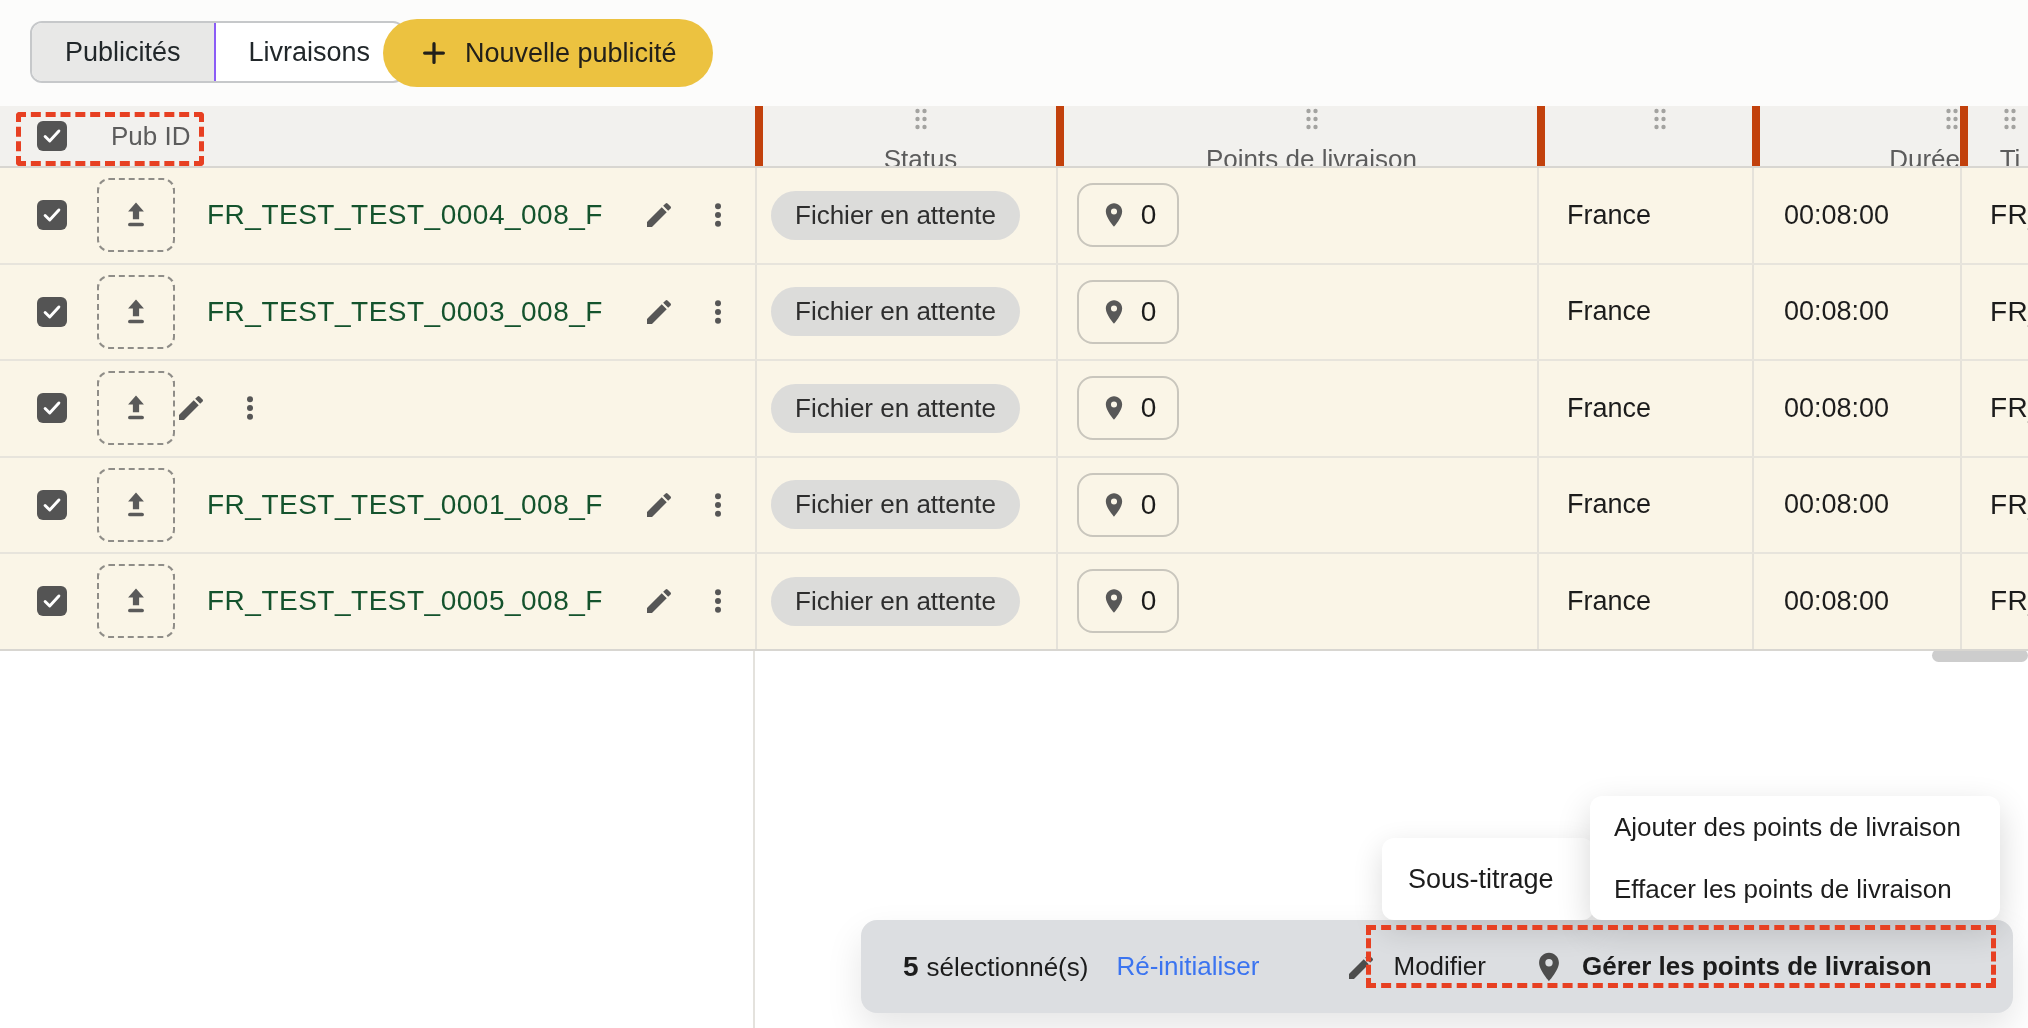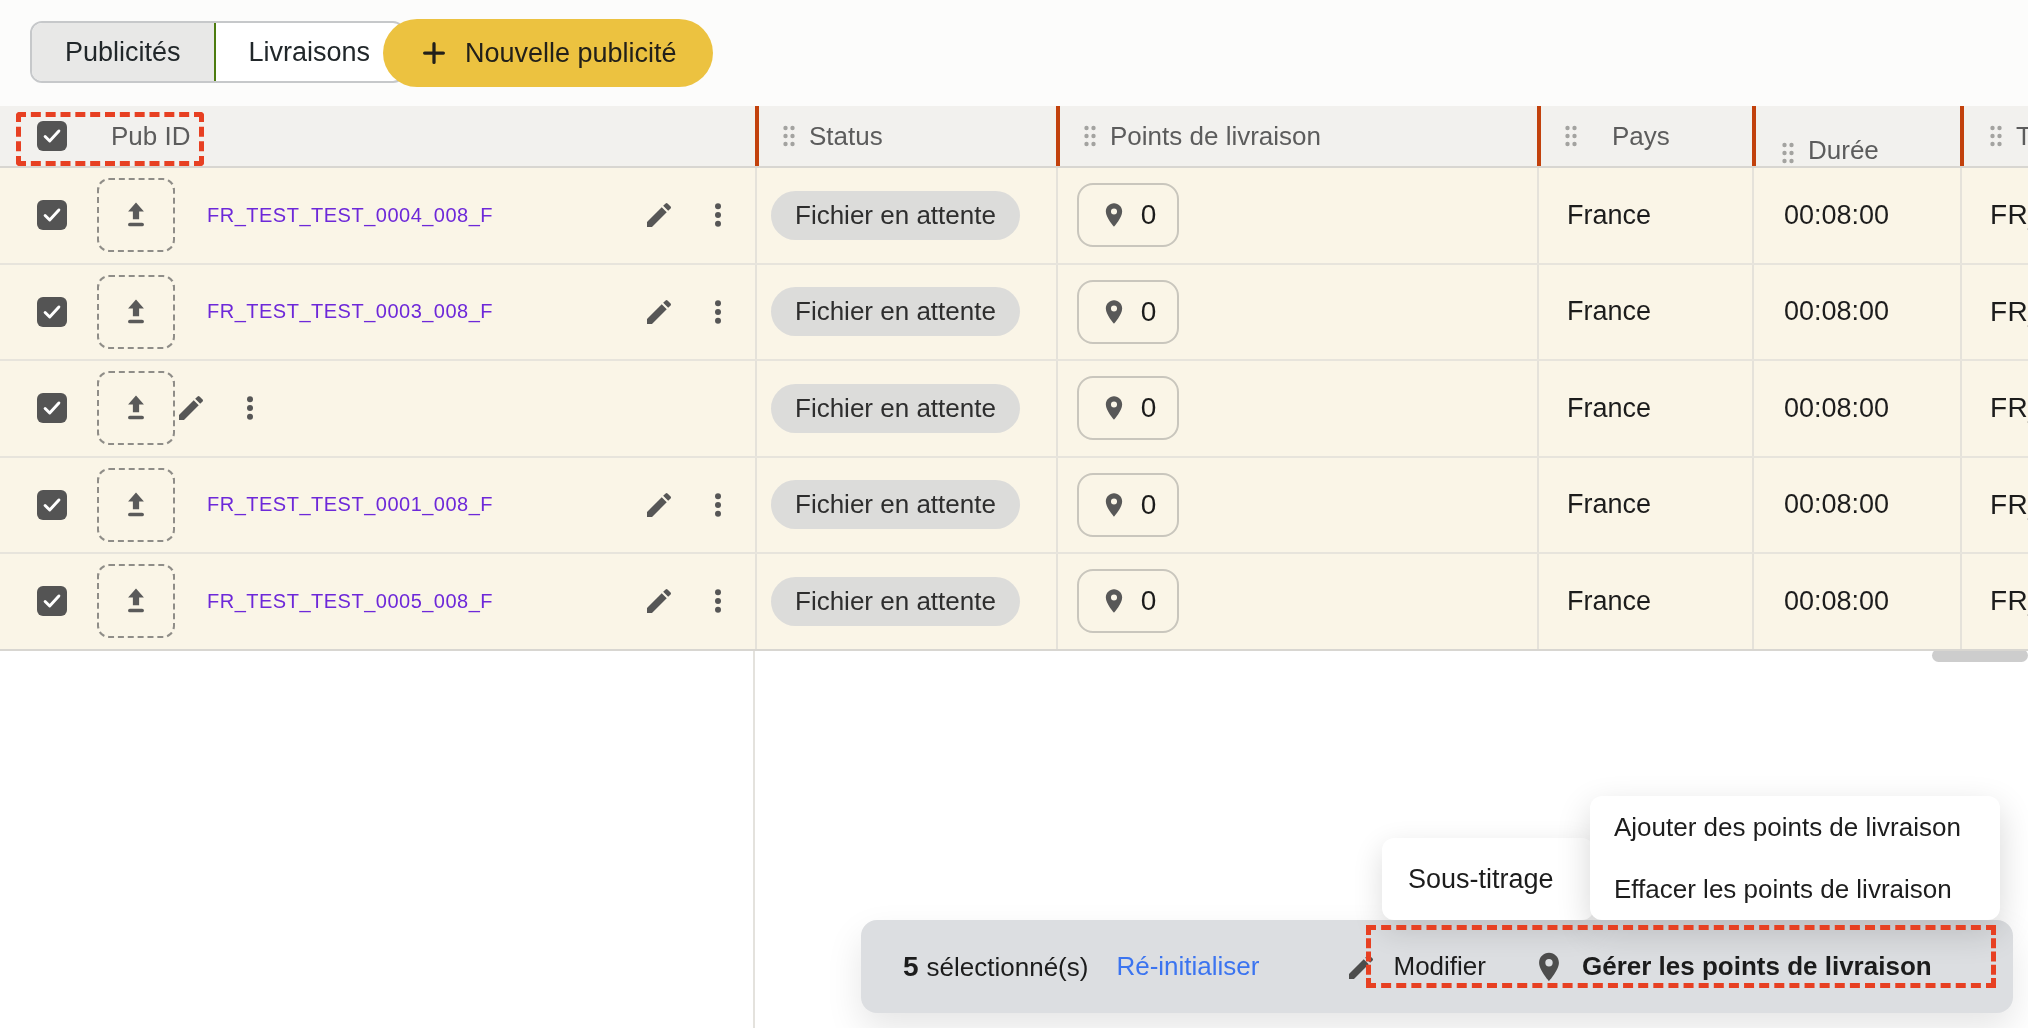--- a/index.html
+++ b/index.html
@@ -9,33 +9,33 @@
     font-family:"Liberation Sans","DejaVu Sans",sans-serif;
   }
   
   .topbar{position:absolute;left:0;top:0;width:2028px;height:106px;background:#fcfcfb;}
   .tab-group{
     position:absolute;left:30px;top:21px;height:62px;display:flex;overflow:hidden;
     border:2px solid #c6c8ca;border-radius:12px;background:#ffffff;box-sizing:border-box;
   }
   .tab{display:flex;align-items:center;justify-content:center;padding:0 33px;
     font-size:27px;color:#21272a;white-space:nowrap;cursor:default;}
-  .tab.active{background:#e8e8e7;border-right:2px solid #4d7c0f;}
+  .tab.active{background:#e8e8e7;border-right:2px solid #8b5cf6;}
   .btn-new{
     position:absolute;left:383px;top:19px;height:68px;border:none;border-radius:34px;
     background:#ecc240;display:flex;align-items:center;gap:16px;padding:0 36px;
     font-size:27px;color:#22201a;font-family:inherit;white-space:nowrap;
   }
   
   .thead{
     position:absolute;left:0;top:106px;width:2028px;height:62px;background:#f2f1ee;
     border-bottom:2px solid #d8d6d1;display:flex;color:#5c5c5c;box-sizing:border-box;z-index:2;
   }
   .hcell{display:flex;align-items:center;box-sizing:border-box;font-size:26px;gap:12px;overflow:hidden;white-space:nowrap;}
-  .hcell+.hcell{border-left:4px solid #c2410c;}
+  .hcell+.hcell{border-left:8px solid #c2410c;flex-direction:column;}
   .h0{width:755px;padding-left:37px;gap:44px;}
   .h1{width:301px;padding-left:22px;}
   .h2{width:481px;padding-left:22px;}
   .h3{width:215px;padding-left:22px;gap:33px;}
   .h4{width:208px;padding-left:24px;align-items:flex-end;}
   .h5{flex:1;padding-left:24px;}
   
   .tbody{position:absolute;left:0;top:168px;width:2028px;z-index:1;}
   .row{display:flex;height:96.5px;background:#faf5e7;border-bottom:2px solid #e7e4dc;box-sizing:border-box;}
   .row:last-child{border-bottom:2px solid #d8d6d1;}
@@ -44,21 +44,21 @@
   .c0{width:755px;padding-left:37px;}
   .c1{width:301px;}
   .c2{width:481px;}
   .c3{width:215px;padding-left:28px;font-size:27px;}
   .c4{width:208px;padding-left:30px;font-size:27px;}
   .c5{flex:1;padding-left:28px;font-size:28px;letter-spacing:.5px;}
   .cbx{width:30px;height:30px;background:#545454;border-radius:6px;
     display:flex;align-items:center;justify-content:center;flex:none;}
   .upload{width:78px;height:74px;margin-left:30px;border:2.5px dashed #8f8d88;border-radius:12px;
     background:transparent;display:flex;align-items:center;justify-content:center;flex:none;padding:0;}
-  .rid{margin-left:32px;width:436px;font-size:20px;color:#6d28d9;letter-spacing:.5px;flex:none;overflow:hidden;}
+  .rid{margin-left:32px;width:436px;font-size:28px;color:#14532d;letter-spacing:.5px;flex:none;overflow:hidden;}
   .icon-btn{display:flex;align-items:center;justify-content:center;flex:none;background:none;border:none;padding:0;}
   .kebab{margin-left:28px;}
   .chip{margin-left:14px;background:#dcdcda;border-radius:999px;padding:9px 24px;
     font-size:26px;color:#2e2e2e;line-height:1.2;}
   .pbadge{margin-left:19px;width:102px;height:64px;border:2px solid #c9c6bd;border-radius:16px;
     display:flex;align-items:center;justify-content:center;gap:13px;box-sizing:border-box;background:transparent;}
   .pcount{font-size:28px;font-weight:500;color:#1b1b1b;}
   
   .vline{position:absolute;left:753px;top:650px;width:2px;height:378px;background:#e4e2dd;}
   .hthumb{position:absolute;left:1932px;top:649px;width:96px;height:13px;background:#cdcdcd;border-radius:7px;}

